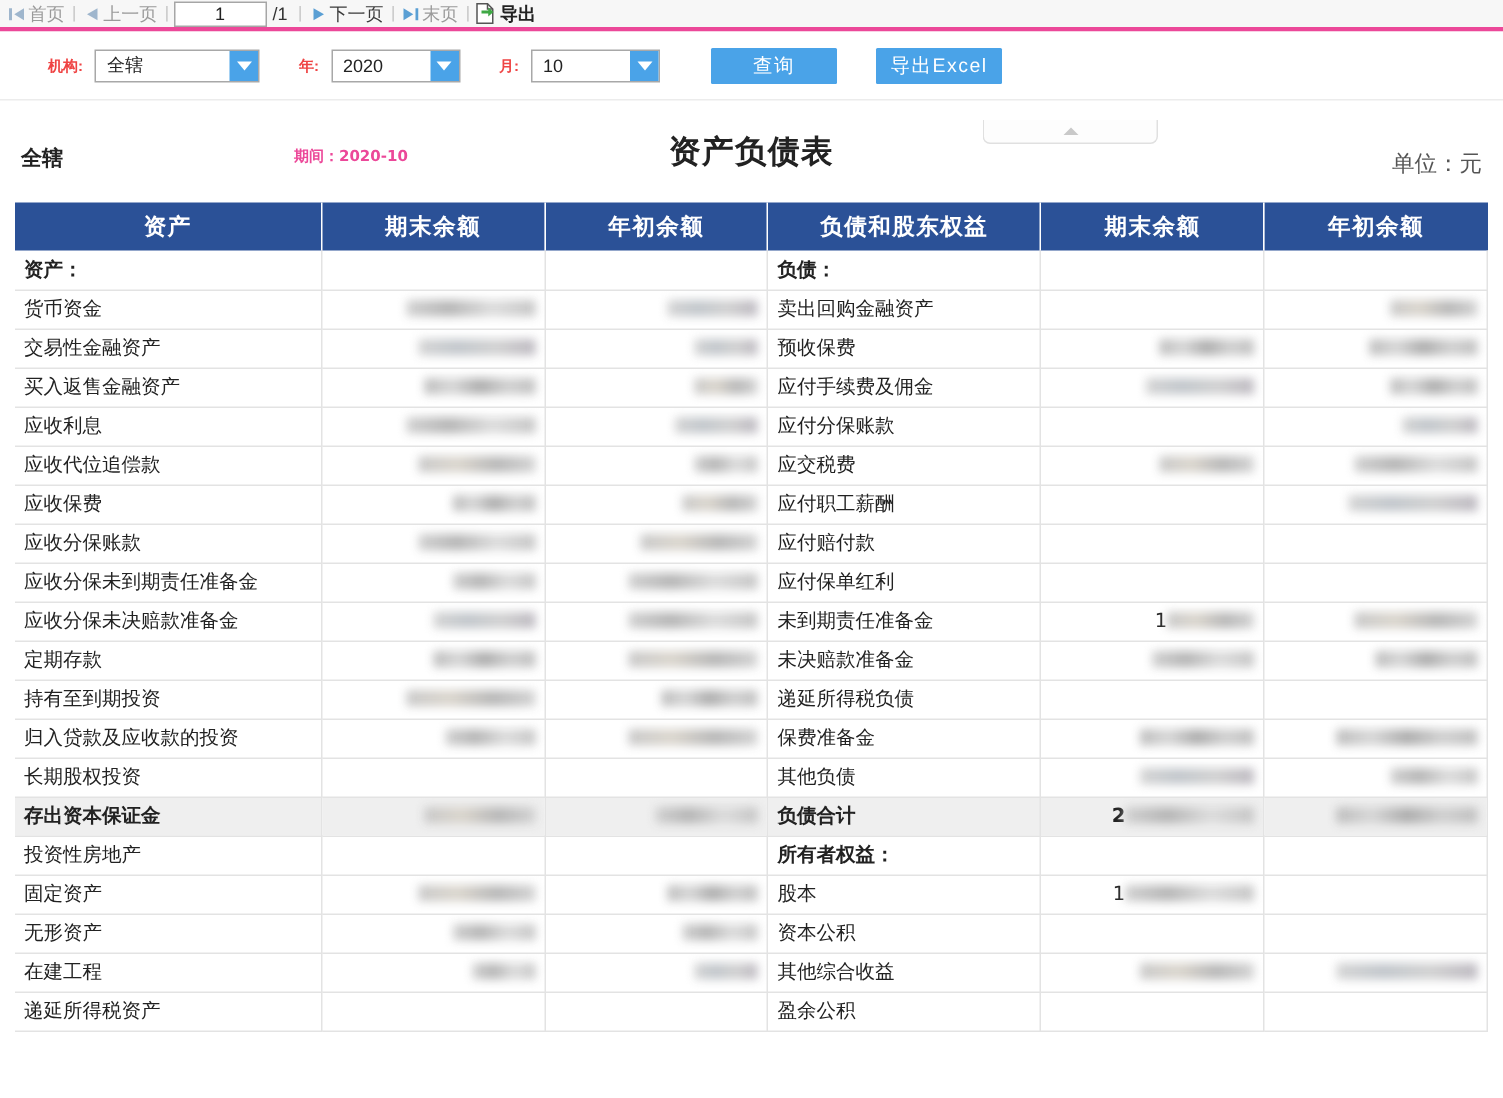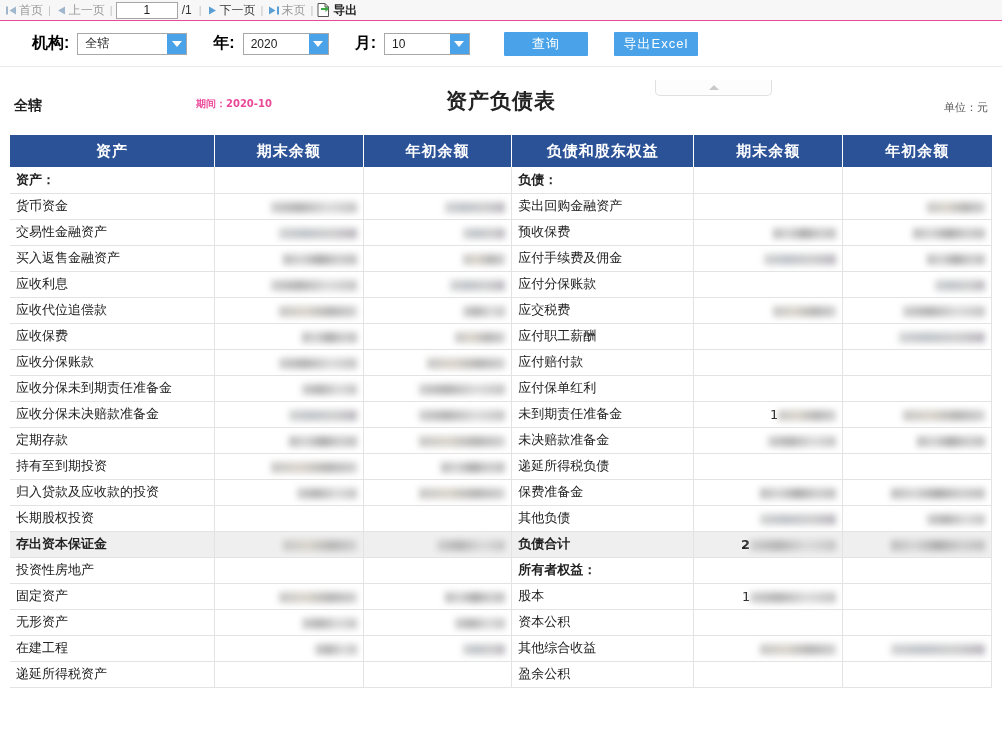--- a/index.html
+++ b/index.html
@@ -9,21 +9,21 @@
     overflow: hidden;
     background: #ffffff;
     font-family: "Liberation Sans", "DejaVu Sans", sans-serif;
   }
 
   
   #pager-toolbar {
     height: 21px;
     width: 1002px;
     background: #f7f7f7;
-    border-bottom: 1px solid #ec4899;
+    border-bottom: 3px solid #ec4899;
     display: flex;
     align-items: center;
     padding-left: 2px;
     font-size: 12px;
     color: #333;
     white-space: nowrap;
   }
   .pg-item {
     display: flex;
     align-items: center;
@@ -58,21 +58,21 @@
     height: 46px;
     width: 1002px;
     background: #ffffff;
     display: flex;
     align-items: center;
     padding-left: 32px;
     font-size: 13px;
     color: #333;
     border-bottom: 1px solid #ececec;
   }
-  .flabel { font-size: 16px; color: #000000; margin-right: 8px; font-weight: 600; }
+  .flabel { font-size: 10px; color: #ef4444; margin-right: 8px; font-weight: 600; }
   .fselect {
     position: relative;
     height: 22px;
     border: 1px solid #a8a8a8;
     background: #fff;
     display: flex; align-items: center;
     font-size: 12px;
     color: #222;
     padding-left: 7px;
     margin-right: 26px;
@@ -146,21 +146,21 @@
     font-size: 10px; font-weight: bold; color: #ec4899;
   }
   #report-title {
     position: absolute; left: 0; top: -4px;
     width: 1002px; text-align: center;
     font-size: 21px; font-weight: bold; color: #222;
     letter-spacing: 1px;
   }
   #unit-label {
     position: absolute; right: 14px; top: 9px;
-    font-size: 11px; color: #555;
+    font-size: 15px; color: #555;
   }
 
   table#balance-sheet {
     border-collapse: collapse;
     width: 982px;
     margin: 16px 10px;
     table-layout: fixed;
     font-size: 13px;
   }
   table#balance-sheet th {

